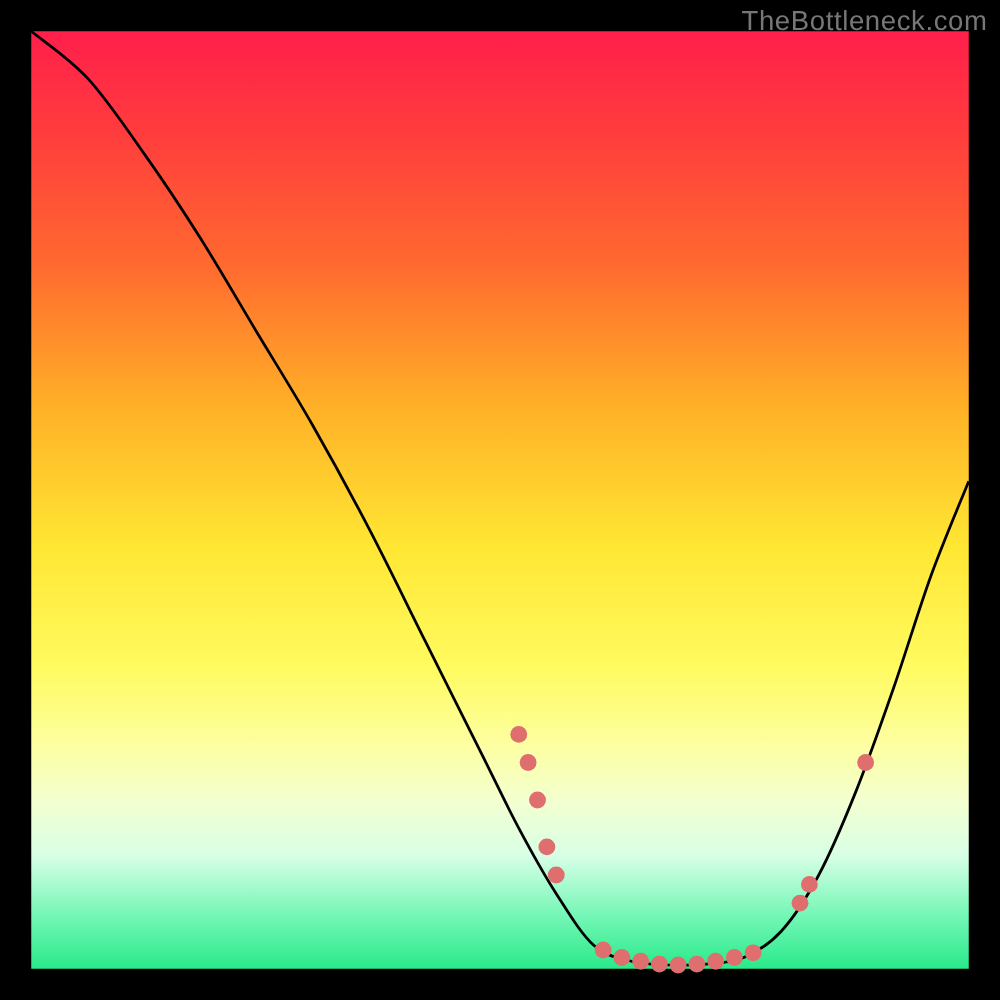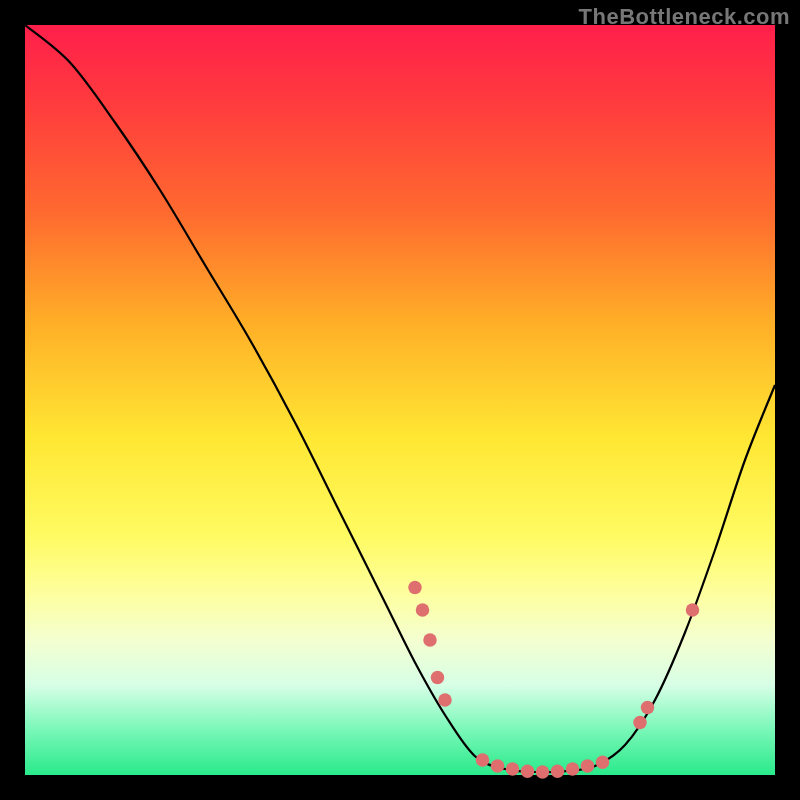--- a/index.html
+++ b/index.html
@@ -10,21 +10,21 @@
     background: #000;
     font-family: Arial, Helvetica, sans-serif;
     overflow: hidden;
   }
   .attribution {
     position: absolute;
     top: 4px;
     right: 10px;
     color: #777;
     font-size: 22px;
-    font-weight: bold;
+    font-weight: normal;
     letter-spacing: 0.5px;
   }
   .plot {
     position: absolute;
     left: 25px;
     top: 25px;
     width: 750px;
     height: 750px;
     background: linear-gradient(to bottom,
       #ff1f4b 0%,

